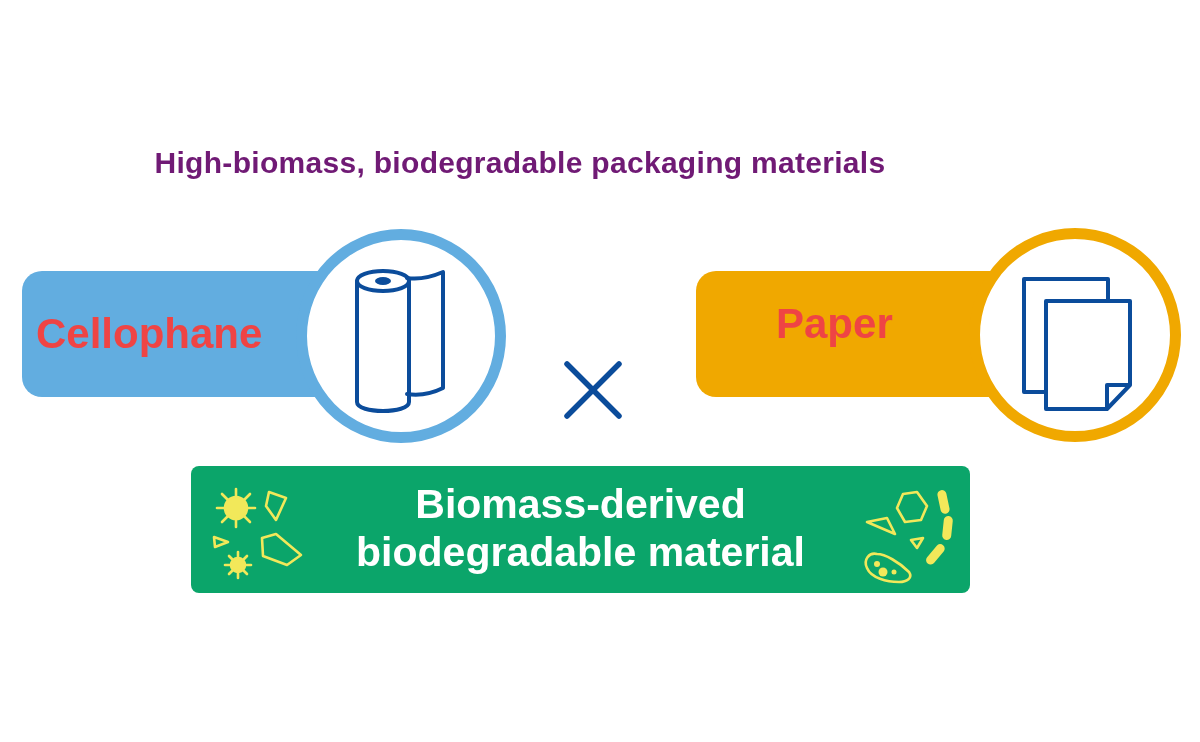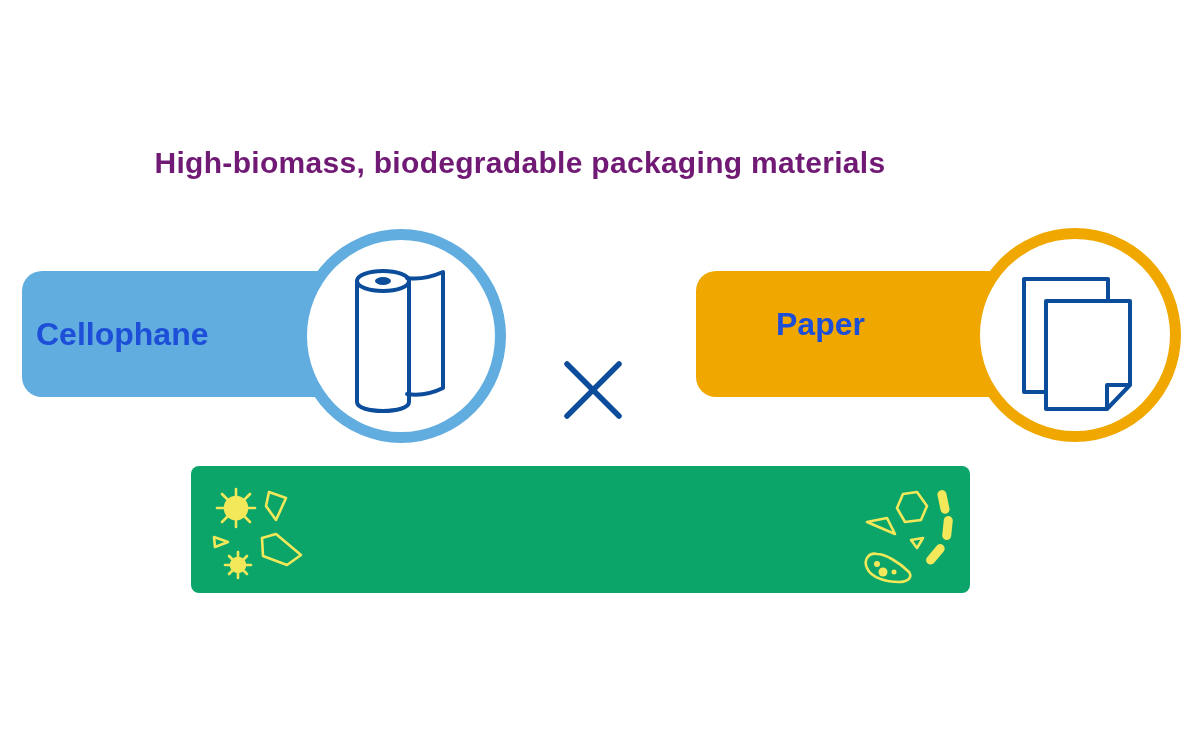--- a/index.html
+++ b/index.html
@@ -2,21 +2,21 @@
 <html><head>
 <meta charset="utf-8">
 <style>
   html, body { margin:0; padding:0; background:#ffffff; }
   body { width:1200px; height:742px; position:relative; overflow:hidden;
          font-family:"Liberation Sans", "DejaVu Sans", sans-serif; }
   .title { position:absolute; left:0; top:146px; width:1040px; text-align:center;
            font-weight:bold; font-size:30px; color:#701a75; letter-spacing:0.3px; }
   .pill { position:absolute; height:126px; border-radius:20px; }
   .pill-label { position:absolute; top:0; height:110px; line-height:126px;
-                color:#1d4ed8; font-weight:bold; font-size:32px; }
+                color:#ef4444; font-weight:bold; font-size:42px; }
   .ring { position:absolute; border-radius:50%; background:#ffffff; box-sizing:border-box; }
   .ring svg { position:absolute; left:0; top:0; }
   .times { position:absolute; left:558px; top:355px; }
   .green { position:absolute; left:191px; top:466px; width:779px; height:127px;
            border-radius:8px; }
   .green-text { position:absolute; left:0; top:14px; width:779px; text-align:center;
                 color:#ffffff; font-weight:bold; font-size:41px; line-height:48px; }
   .deco { position:absolute; }
 </style>
 </head>
@@ -52,20 +52,24 @@
   <svg width="190" height="192" viewBox="0 0 190 192">
     <g fill="#ffffff" stroke="#0b4c9b" stroke-width="4" stroke-linejoin="round">
       <rect x="44" y="40" width="84" height="113"></rect>
       <path d="M66 62 L150 62 L150 146 L127 170 L66 170 Z"></path>
       <path d="M127 170 L127 146 L150 146" fill="none"></path>
     </g>
   </svg>
 </div>
 
 <div class="green" style="background:#0ba56a;">
+  <div class="green-text">
+    <div>Biomass-derived</div>
+    <div>biodegradable material</div>
+  </div>
 
   <svg class="deco" style="left:18px; top:14px;" width="100" height="110" viewBox="0 0 100 110">
     <g stroke="#f2e85a" stroke-width="2.6" fill="none" stroke-linecap="round" stroke-linejoin="round">
 
       <circle cx="27" cy="28" r="11" fill="#f2e85a"></circle>
       <g>
         <line x1="27" y1="17" x2="27" y2="9"></line>
           <line x1="27" y1="39" x2="27" y2="47"></line>
         <line x1="16" y1="28" x2="8" y2="28"></line>
           <line x1="38" y1="28" x2="46" y2="28"></line>

